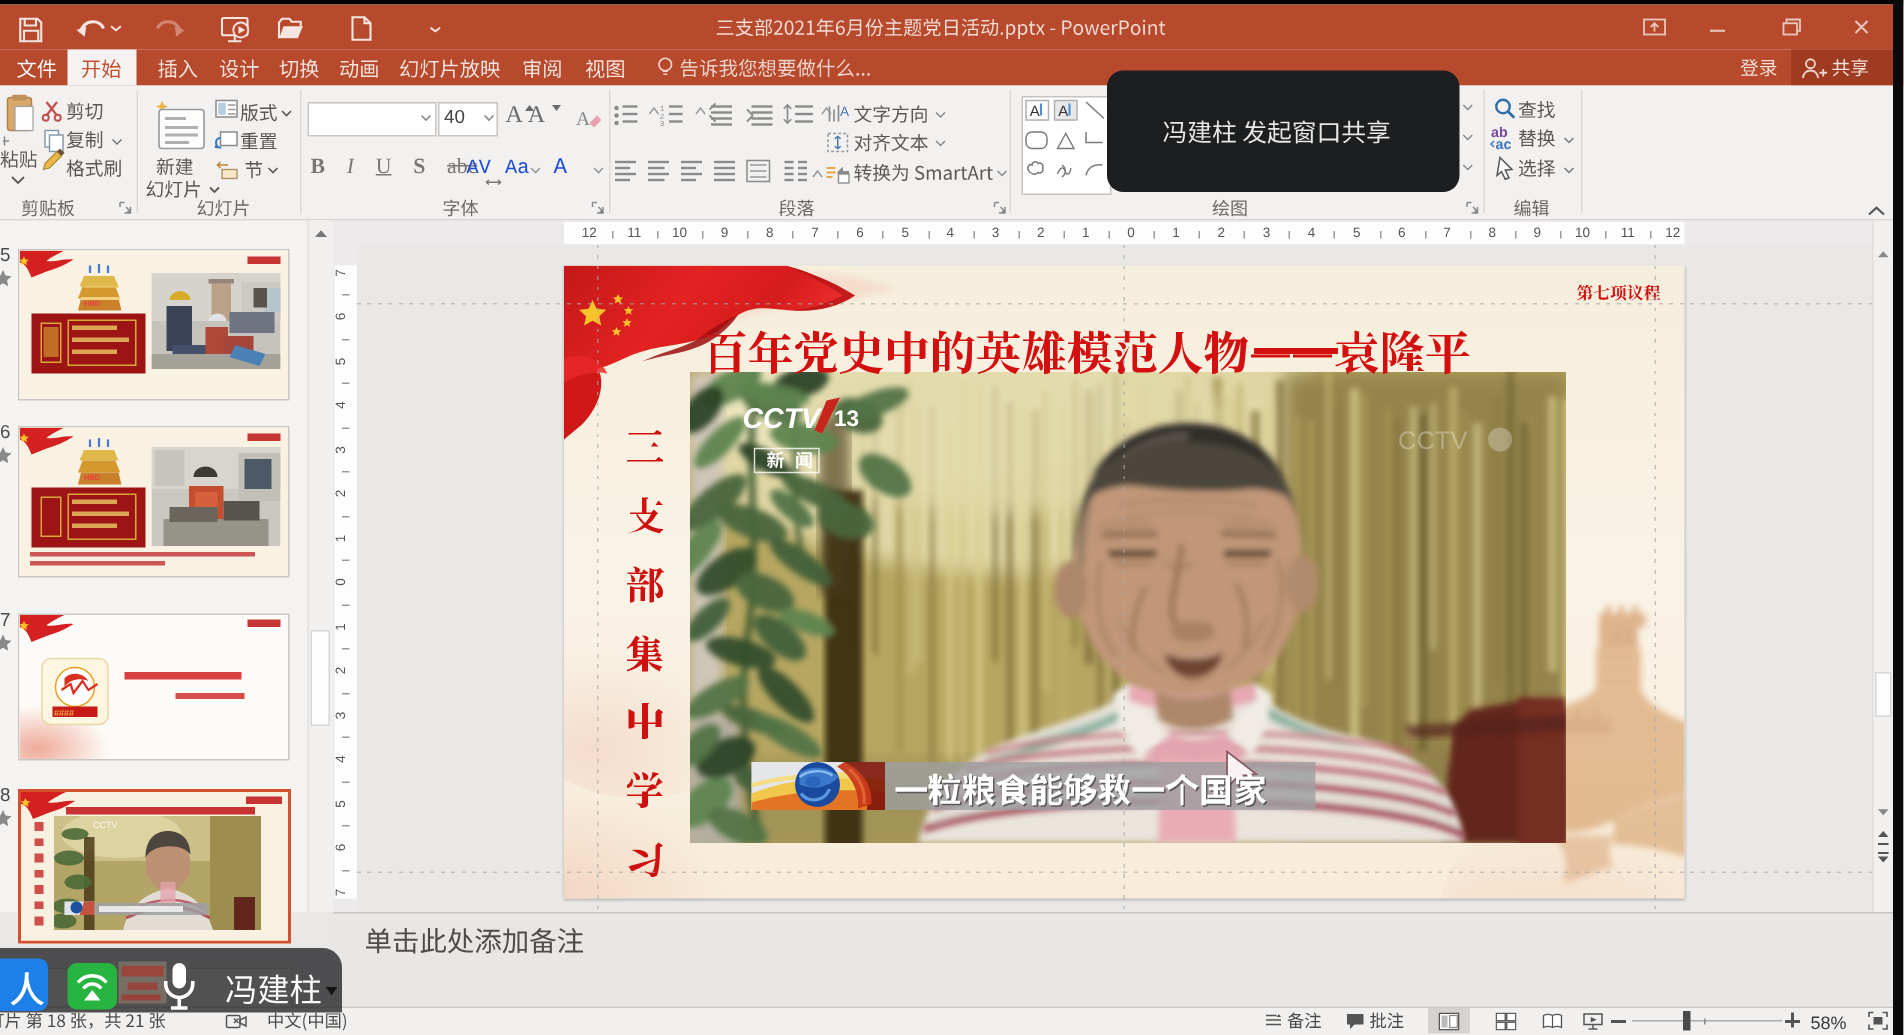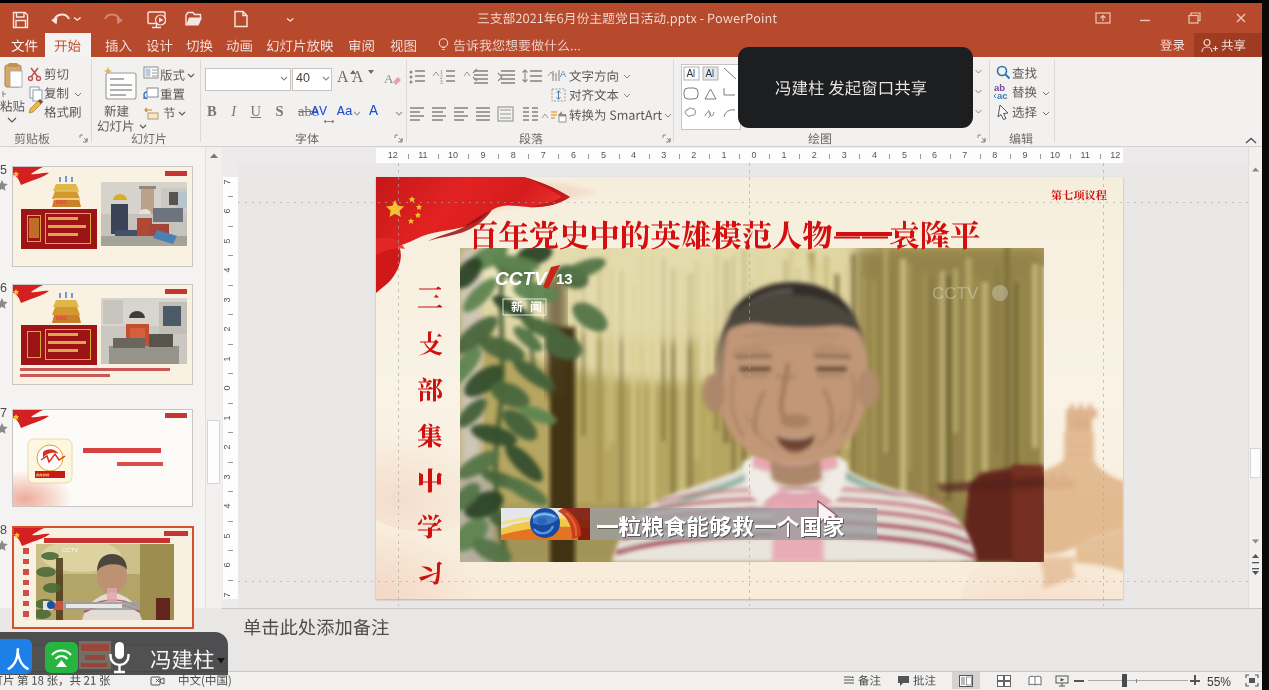--- a/index.html
+++ b/index.html
@@ -1059,21 +1059,21 @@
 <rect x="1" y="1" width="12" height="7" fill="none" stroke="#555" stroke-width="1"></rect>
 <path d="M7 8v3M4 11h6" stroke="#555" stroke-width="1"></path>
     <path d="M5.5 3l4 1.75-4 1.75z" fill="#555"></path>
   </svg>
 <div class="abs" style="left:1074px;top:679.5px;width:10px;height:2px;background:#555"></div>
 <div class="abs" style="left:1088px;top:680px;width:100px;height:1px;background:#aaa"></div>
 <div class="abs" style="left:1122px;top:674px;width:5px;height:13px;background:#4a4a4a"></div>
 <div class="abs" style="left:1136px;top:678.5px;width:1px;height:4px;background:#888"></div>
 <div class="abs" style="left:1190px;top:679.5px;width:10px;height:2px;background:#555"></div>
 <div class="abs" style="left:1189.5px;top:675.2px;width:2px;height:10px;background:#555;margin-left:4px"></div>
-<div class="abs" style="left:1207px;top:675px;font-size:12px;color:#3a3a3a">55%</div>
+<div class="abs" style="left:1207px;top:675px;font-size:12px;color:#3a3a3a">58%</div>
 <svg class="abs" style="left:1245px;top:674px" width="14" height="13" viewBox="0 0 14 13">
 <g stroke="#555" fill="none" stroke-width="1.1">
       <path d="M1 4V1h3M10 1h3v3M13 9v3h-3M4 12H1V9"></path>
       <rect x="4" y="4" width="6" height="5" fill="#555" stroke="none"></rect>
     </g>
   </svg>
 <div class="abs" style="left:0px;top:632px;width:228px;height:43px;background:rgba(44,44,46,0.82);border-radius:0 13px 0 0"></div>
 <div class="abs" style="left:79px;top:641px;width:32px;height:28px;background:#7d7268;opacity:0.85"></div>
 <div class="abs" style="left:81px;top:644px;width:28px;height:7px;background:#a04138;opacity:0.9"></div>
 <div class="abs" style="left:85px;top:655px;width:20px;height:5px;background:#984038;opacity:0.9"></div>

